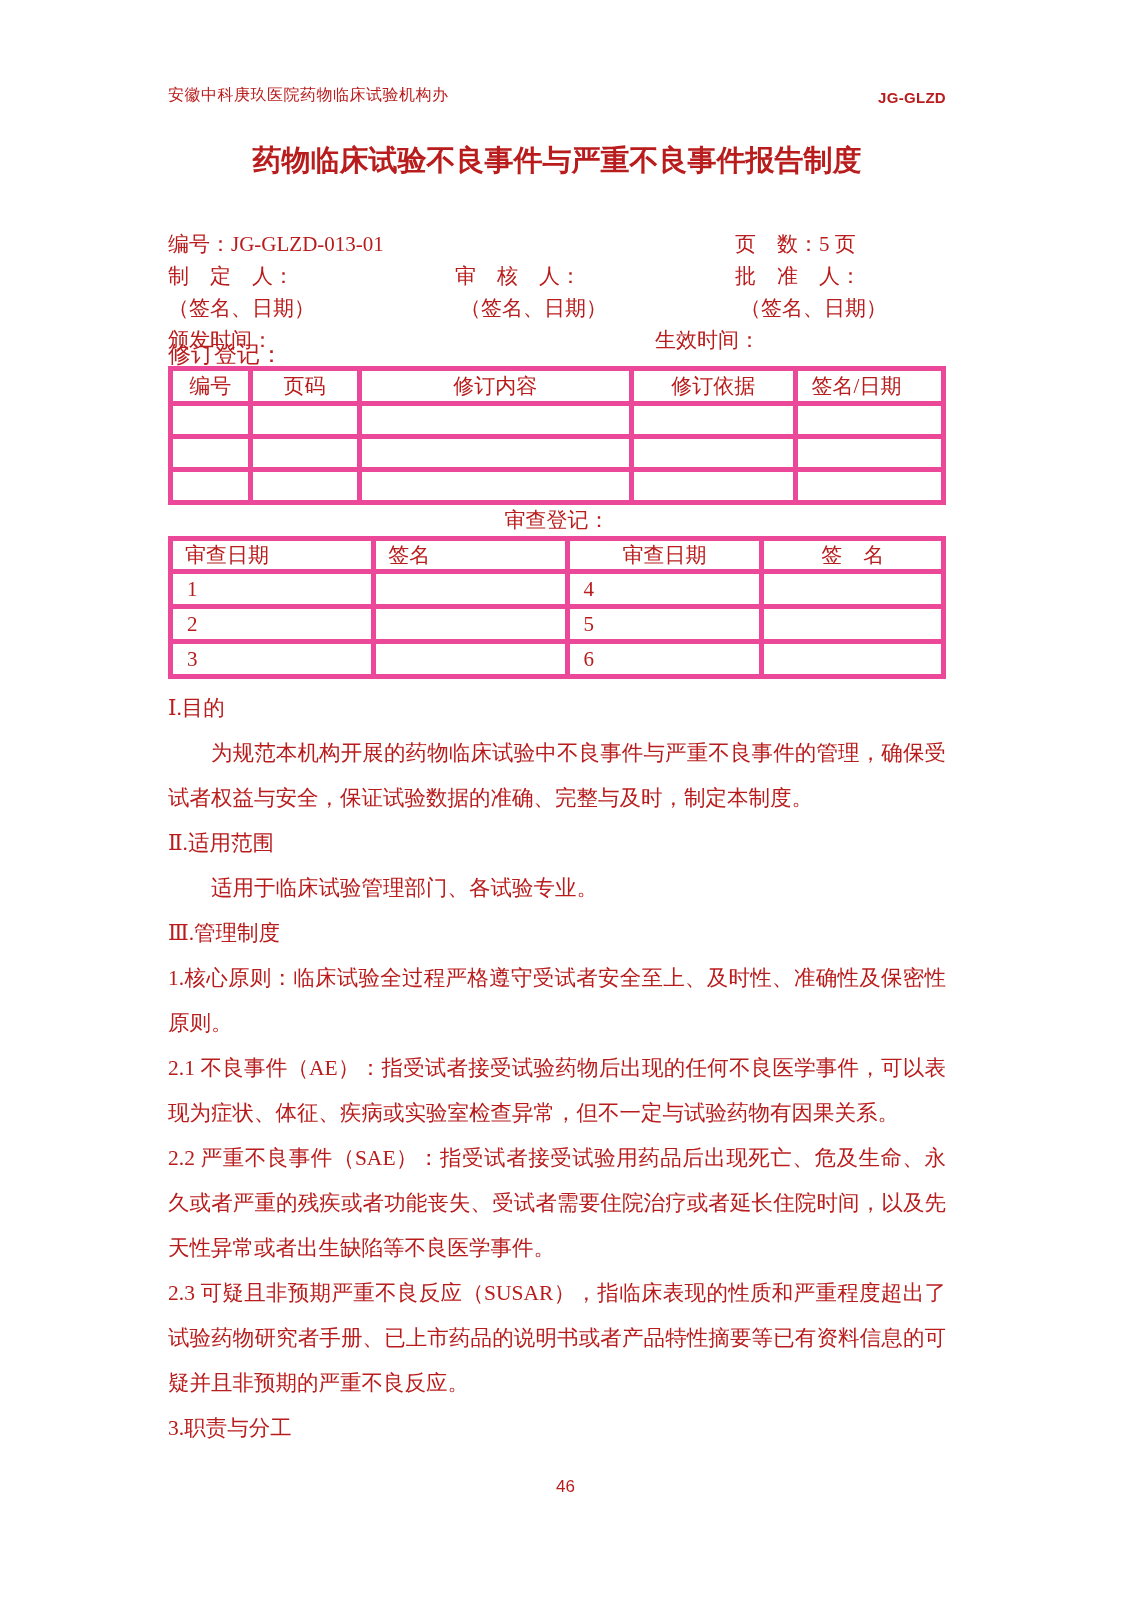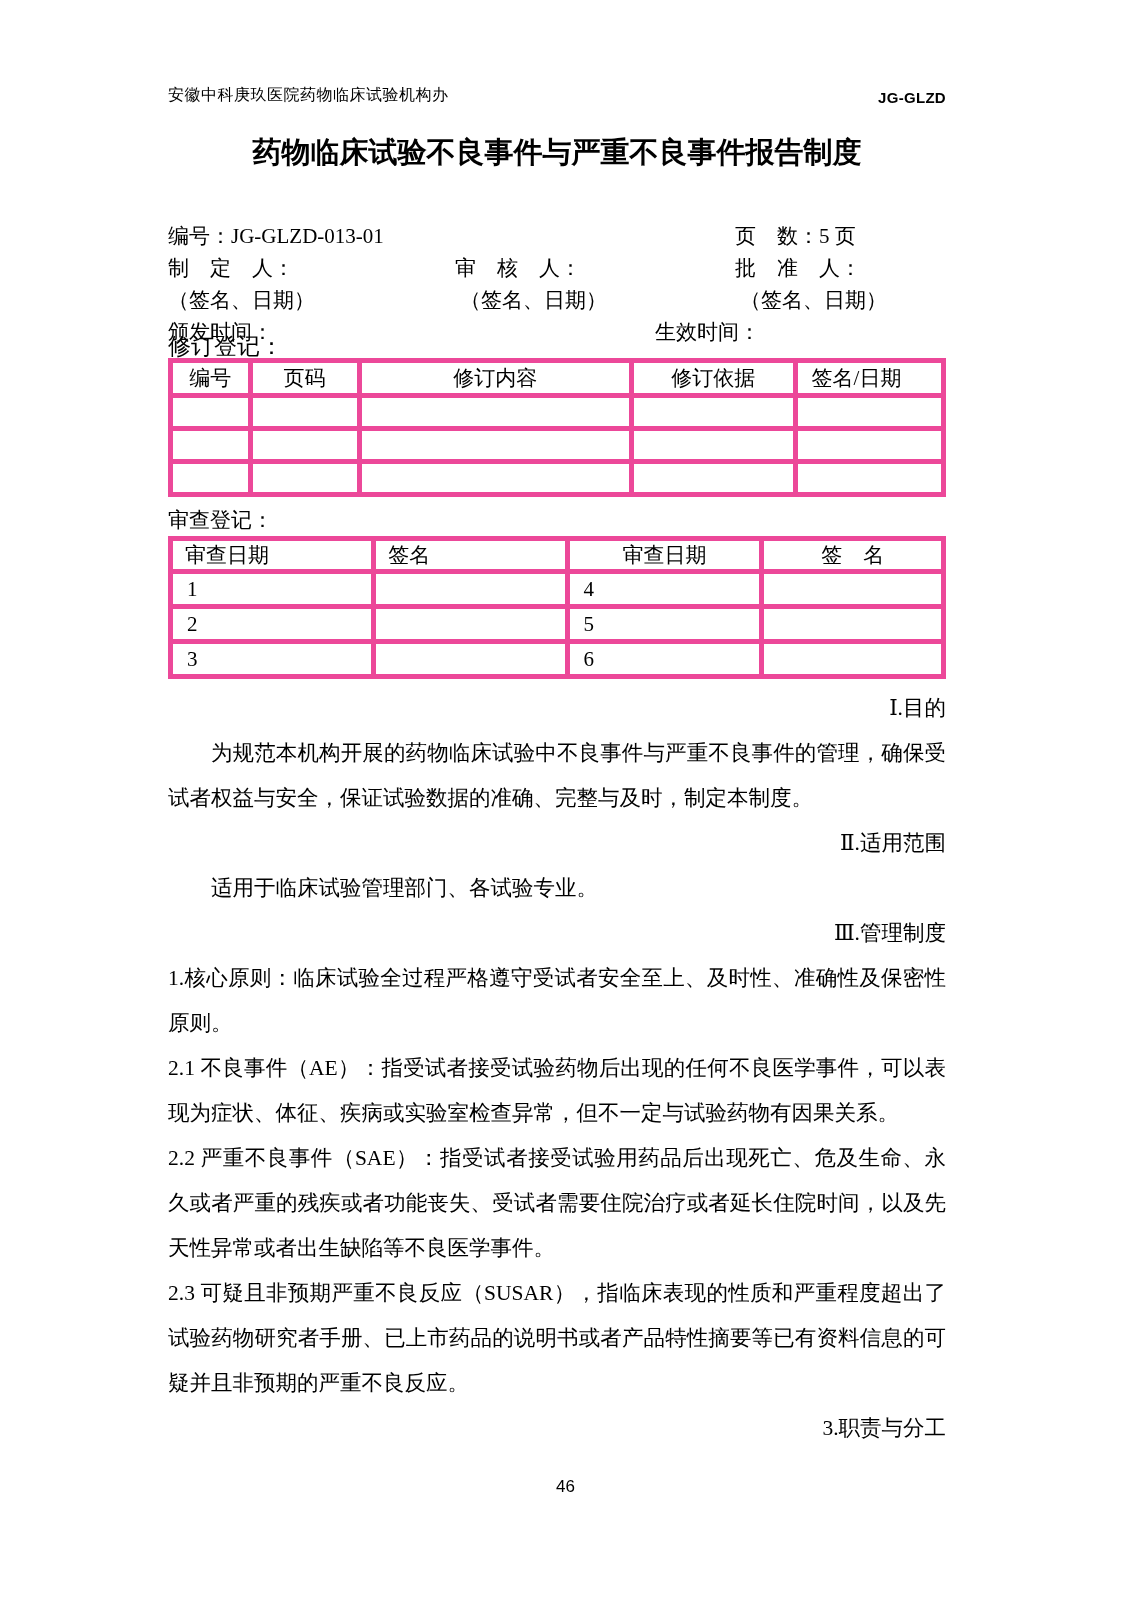--- a/index.html
+++ b/index.html
@@ -1,51 +1,51 @@
 <!DOCTYPE html>
 <html><head>
 <meta charset="utf-8">
 <style>
   html,body { margin:0; padding:0; background:#888; }
   .page {
     position:relative; width:1131px; height:1600px; background:#ffffff;
-    font-family:"Liberation Serif","DejaVu Serif",serif; color:#000000;
+    font-family:"Liberation Serif","DejaVu Serif",serif; color:#b91c1c;
     margin:0 auto; overflow:hidden;
   }
   .content { position:absolute; left:168px; top:84px; width:778px; }
 
   .doc-header { display:flex; justify-content:space-between; align-items:flex-end; height:22px; }
   .doc-header .hleft { font-size:16px; letter-spacing:0.5px; }
   .doc-header .hright { font-family:"Liberation Sans","DejaVu Sans",sans-serif; font-size:15px; font-weight:700; letter-spacing:0.3px;text-align:right; }
 
-  .doc-title { margin-top:24px; text-align:center; font-size:29px; font-weight:bold; line-height:44px; white-space:nowrap; }
+  .doc-title { margin-top:32px; text-align:center; font-size:29px; font-weight:bold; line-height:44px; white-space:nowrap; }
 
   .meta { margin-top:34px; font-size:21px; }
   .meta-row { position:relative; height:32px; line-height:32px; }
   .meta-row .at { position:absolute; top:12px; white-space:nowrap; }
 
   .tbl-label { height:22px; line-height:22px; font-size:23px; }
-  .tbl-label2 { margin-top:8px; height:31px; line-height:31px; font-size:21px; }
+  .tbl-label2 { height:31px; line-height:31px; font-size:21px;text-align:center; }
 
   table { width:100%; border-collapse:collapse; table-layout:fixed; border:2px solid #000; }
   th, td { border:5px solid #ec4899; padding:0; font-size:21px; font-weight:normal; overflow:hidden; white-space:nowrap; }
   thead th { border-bottom:2px solid #000; }
 
   .t1 thead th { height:30px; text-align:center; }
   .t1 thead th.left { text-align:left; padding-left:14px; }
   .t1 td { height:28px; }
 
   .t2 thead th { height:27px; }
   .t2 thead th.left { text-align:left; padding-left:12px; }
   .t2 thead th.center { text-align:center; }
   .t2 td { height:30px; text-align:left; padding-left:14px; }
 
   .body-text { margin-top:7px; font-size:21.5px; line-height:45px; }
   .body-text p { margin:0; text-align:justify; }
-  .body-text p.head { text-align:right; }
+  .body-text p.head { text-align:left; }
   .body-text p.indent { text-indent:2em; }
 
   .pageno {
     position:absolute; top:1477px; left:0; width:100%; text-align:center;
     font-size:17px; font-family:"Liberation Sans","DejaVu Sans",sans-serif;
   }
 </style>
 </head>
 <body>
 

